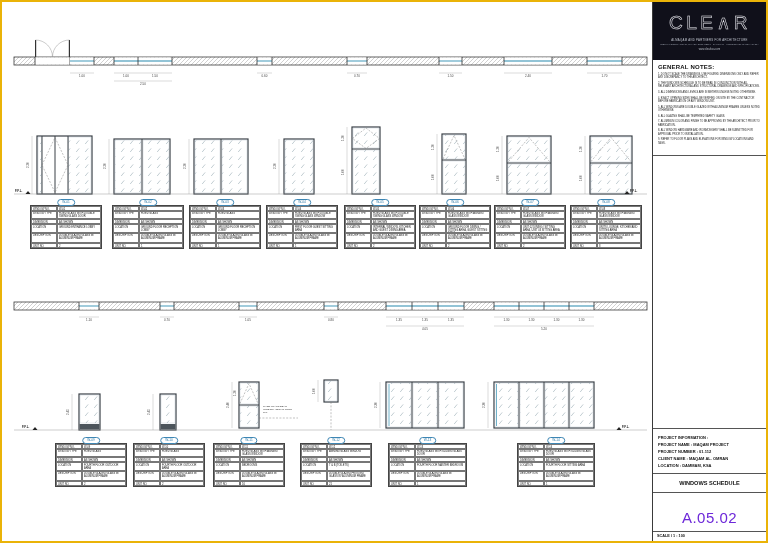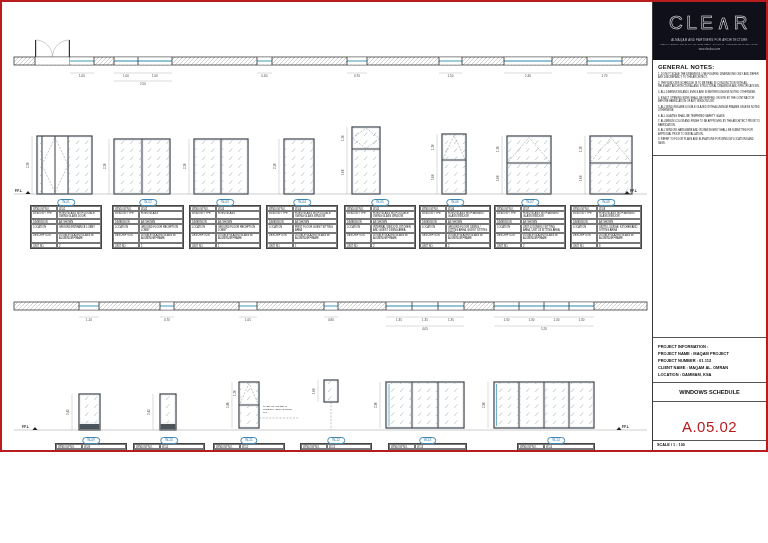--- a/index.html
+++ b/index.html
@@ -1,17 +1,17 @@
 <!DOCTYPE html>
 <html><head>
 <meta charset="utf-8">
 <style>
   html,body{margin:0;padding:0;background:#fff;width:768px;height:543px;overflow:hidden;
     font-family:"Liberation Sans", sans-serif;}
-  .sheet{position:relative;width:768px;height:452px;background:#fff;border:2px solid #b91c1c;
+  .sheet{position:relative;width:768px;height:543px;background:#fff;border:2px solid #eab308;
     box-sizing:border-box;overflow:hidden;}
   .cad{position:absolute;left:0;top:0;width:764px;height:539px;}
 
   
   .tables-layer{position:absolute;left:0;top:0;width:764px;height:539px;}
   .wtable{position:absolute;display:grid;grid-template-columns:26px 1fr;
     grid-template-rows:4.8px 8.6px 4.8px 8.6px 10.4px 4.6px;
     background:#fff;border:0.6px solid #444;font-size:2.6px;line-height:1.2;color:#111;}
   .wtable .c{border:0.35px solid #777;padding:0.5px 1px;overflow:hidden;background:#fff;}
   .wtable .lab{color:#222;}
@@ -33,21 +33,21 @@
   .web{font-size:2.6px;color:#b8bdc6;margin-top:2px;text-align:center;}
   .notes{height:96px;flex:none;border-bottom:0.8px solid #555;padding:4px 5px;box-sizing:border-box;overflow:hidden;}
   .notes-h{font-size:6px;font-weight:bold;color:#111;margin-bottom:3px;letter-spacing:0.2px;}
   .note-item{font-size:2.55px;line-height:1.3;color:#222;margin-bottom:2.4px;}
   .tb-spacer{flex:1;}
   .pinfo{flex:none;border-top:0.8px solid #555;padding:3px 5px 2px;box-sizing:border-box;}
   .pinfo div{font-size:4px;font-weight:bold;color:#111;margin:2.2px 0;}
   .tb-title{flex:none;border-top:0.8px solid #555;text-align:center;font-size:5.6px;
     font-weight:bold;color:#111;padding:6px 0;}
   .tb-no{flex:none;border-top:0.8px solid #555;text-align:center;font-size:15px;
-    color:#b91c1c;padding:16px 0 5px;letter-spacing:0.5px;}
+    color:#6d28d9;padding:16px 0 5px;letter-spacing:0.5px;}
   .tb-scale{flex:none;border-top:0.8px solid #555;font-size:3.8px;font-weight:bold;
     color:#111;padding:2.5px 4px 3px;}
 
   
   .wallr{fill:url(#hatch);stroke:#3a3a3a;stroke-width:0.8;}
   .open{fill:#fff;stroke:none;}
   .glz{stroke:#6fb1c9;stroke-width:1.3;}
   .jamb{stroke:#2f2f2f;stroke-width:0.8;}
   .fr{fill:#fff;stroke:#3a4046;stroke-width:1.2;}
   .gl{fill:url(#glass);stroke:#9fb0ba;stroke-width:0.3;}

